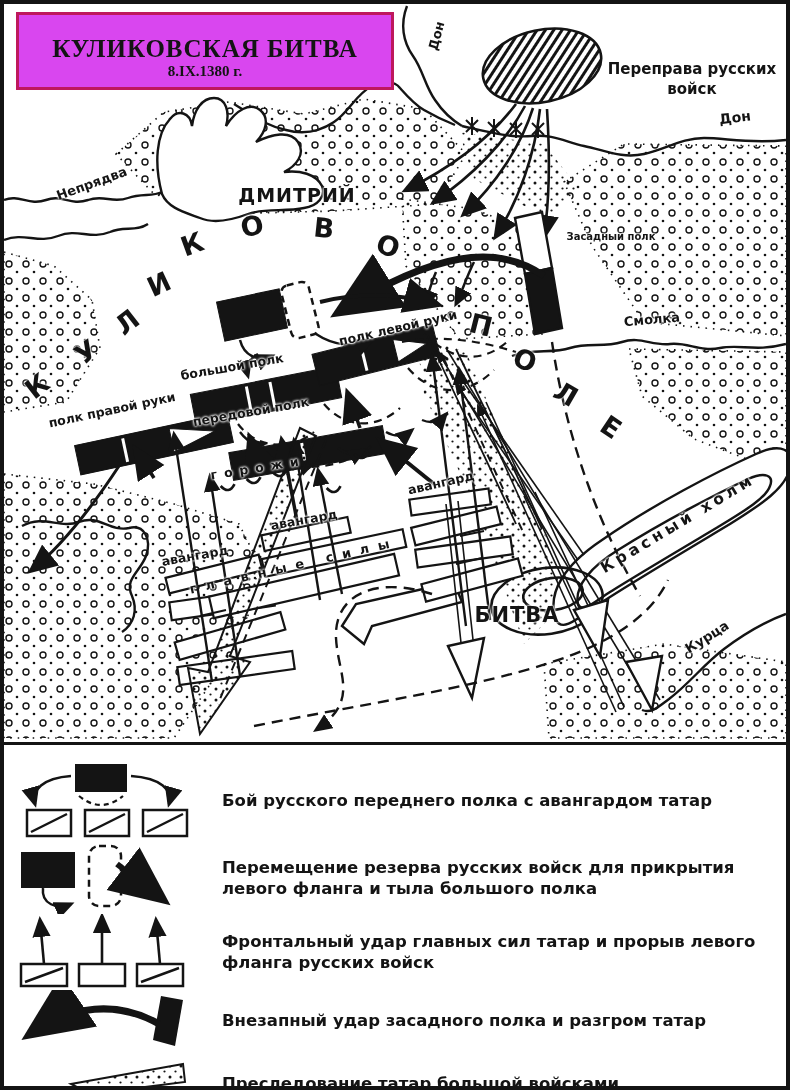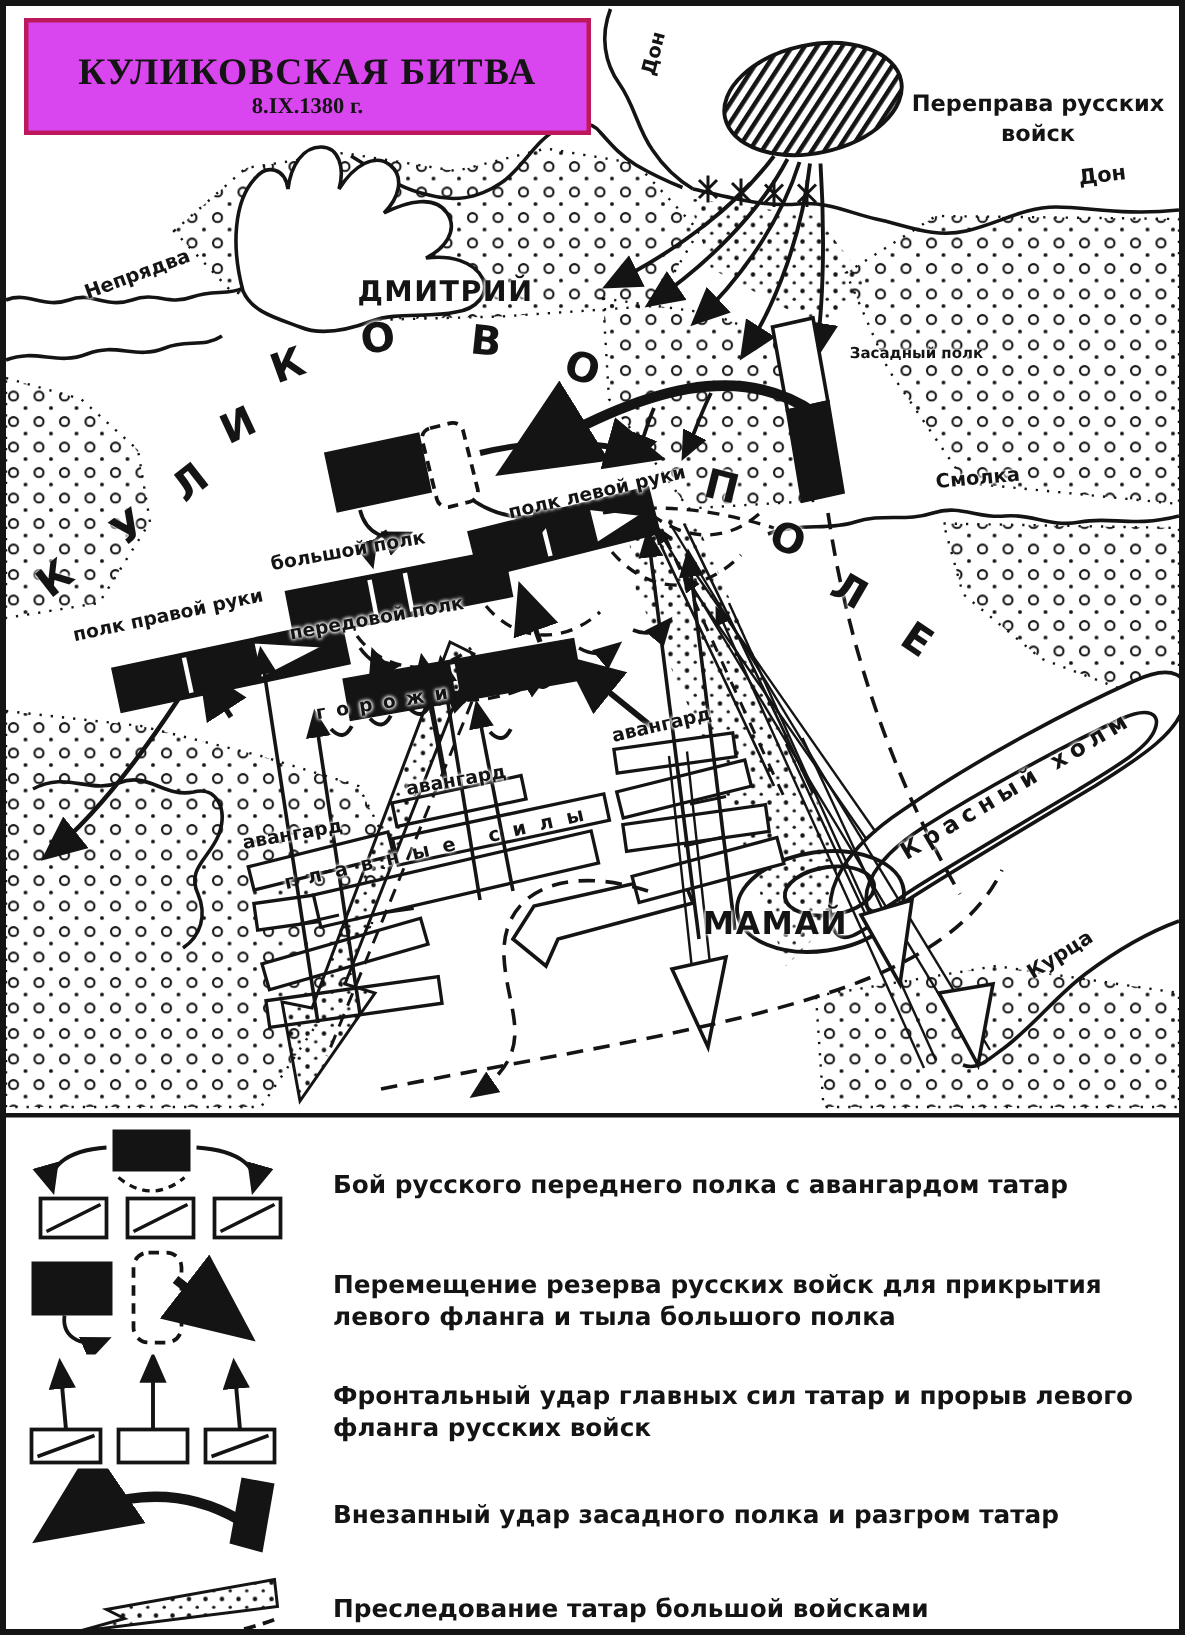--- a/index.html
+++ b/index.html
@@ -12,21 +12,21 @@
        text-shadow:0 0 3px #fff,0 0 3px #fff,0 0 2px #fff;}
   .biglet{position:absolute;font-weight:bold;font-size:27px;color:#141414;transform-origin:center;
        text-shadow:0 0 3px #fff,0 0 3px #fff;}
   .title-box{position:absolute;left:12px;top:8px;width:372px;border:3px solid #be185d;background:#d946ef;
        text-align:center;font-family:"Liberation Serif",serif;font-weight:bold;padding:20px 0 7px;}
   .title-box .t1{font-size:25px;letter-spacing:1px;}
   .title-box .t2{font-size:15px;}
   .crossing-note{position:absolute;left:598px;top:12px;width:180px;text-align:center;
        font-weight:bold;font-size:15px;line-height:1.3;margin-top:44px;}
   .legend{position:absolute;left:0;right:0;top:738px;bottom:0;border-top:3px solid #141414;
-       display:flex;flex-direction:column;justify-content:space-between;padding:4px 0 10px;box-sizing:border-box;}
+       display:flex;flex-direction:column;justify-content:space-between;padding:15px 0 10px;box-sizing:border-box;}
   .lrow{display:flex;align-items:center;}
   .lsym{flex:0 0 218px;display:flex;justify-content:center;align-items:center;}
   .ltxt{flex:1;padding-right:30px;font-size:16.5px;font-weight:bold;line-height:1.3;}
 </style>
 </head>
 <body>
 
 <div class="page">
 
   <div class="map">
@@ -290,21 +290,21 @@
 
     <div class="biglet" style="left:477px;top:321px;transform:translate(-50%,-50%) rotate(14deg);">П</div>
     <div class="biglet" style="left:521px;top:356px;transform:translate(-50%,-50%) rotate(22deg);">О</div>
     <div class="biglet" style="left:562px;top:390px;transform:translate(-50%,-50%) rotate(30deg);">Л</div>
     <div class="biglet" style="left:607px;top:423px;transform:translate(-50%,-50%) rotate(34deg);">Е</div>
 
     <div class="lbl" style="left:607px;top:232px;font-size:10px;transform:translate(-50%,-50%);">Засадный полк</div>
     <div class="lbl" style="left:648px;top:316px;font-size:13px;transform:translate(-50%,-50%) rotate(-5deg);">Смолка</div>
     <div class="lbl" style="left:703px;top:633px;font-size:13.5px;transform:translate(-50%,-50%) rotate(-32deg);">Курца</div>
     <div class="lbl" style="left:674px;top:520px;font-size:15.5px;letter-spacing:4px;transform:translate(-50%,-50%) rotate(-31deg);">Красный холм</div>
-    <div class="lbl" style="left:513px;top:612px;font-size:21px;letter-spacing:1px;transform:translate(-50%,-50%);">МАМАЙ</div>
+    <div class="lbl" style="left:513px;top:612px;font-size:21px;letter-spacing:1px;transform:translate(-50%,-50%);">БИТВА</div>
     <div class="lbl" style="left:228px;top:363px;font-size:12.5px;transform:translate(-50%,-50%) rotate(-10deg);">большой полк</div>
     <div class="lbl" style="left:247px;top:408px;font-size:12.5px;transform:translate(-50%,-50%) rotate(-10deg);">передовой полк</div>
     <div class="lbl" style="left:108px;top:406px;font-size:12.5px;transform:translate(-50%,-50%) rotate(-12deg);">полк правой руки</div>
     <div class="lbl" style="left:394px;top:324px;font-size:12.5px;transform:translate(-50%,-50%) rotate(-13deg);">полк левой руки</div>
     <div class="lbl" style="left:191px;top:552px;font-size:12.5px;transform:translate(-50%,-50%) rotate(-10deg);">авангард</div>
     <div class="lbl" style="left:300px;top:516px;font-size:12.5px;transform:translate(-50%,-50%) rotate(-10deg);">авангард</div>
     <div class="lbl" style="left:437px;top:479px;font-size:12.5px;transform:translate(-50%,-50%) rotate(-13deg);">авангард</div>
     <div class="lbl" style="left:290px;top:562px;font-size:13px;letter-spacing:9px;transform:translate(-50%,-50%) rotate(-13deg);">главные силы</div>
     <div class="lbl" style="left:254px;top:464px;font-size:12.5px;letter-spacing:7px;transform:translate(-50%,-50%) rotate(-9deg);">горожи</div>
   </div>

